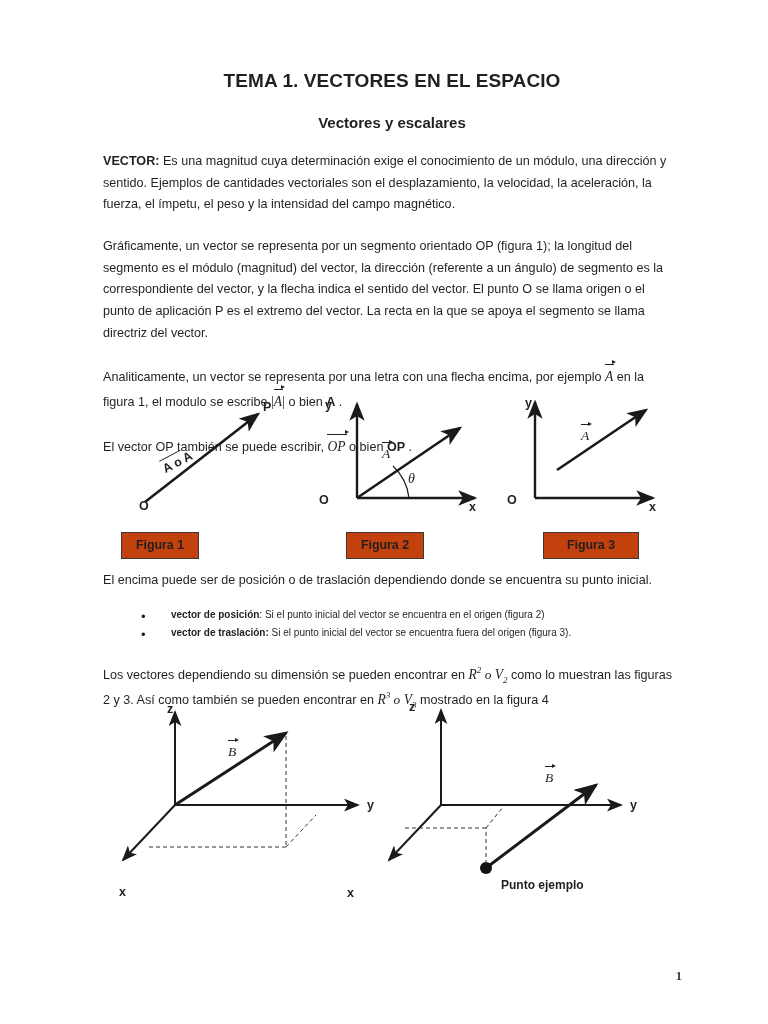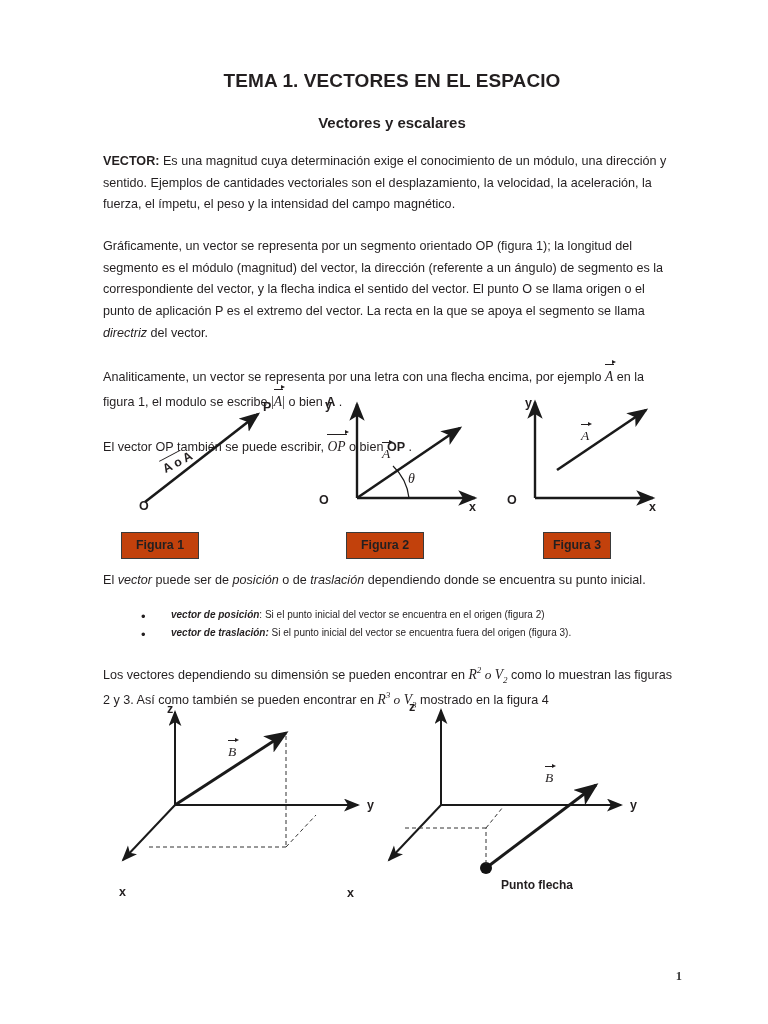--- a/index.html
+++ b/index.html
@@ -41,21 +41,21 @@
     text-align: center;
     margin: 22px 0 0 0;
   }
   p.para {
     font-size: 12.6px;
     line-height: 1.72;
     margin: 20px 7px 0 0;
     text-align: left;
   }
   .b { font-weight: bold; }
-  .i { font-style: italic; }
+  .i { }
   .serif-i {
     font-family: "Liberation Serif", serif;
     font-style: italic;
     font-size: 13.4px;
   }
   .mathvar {
     font-family: "Liberation Serif", serif;
     font-style: italic;
     font-size: 13.6px;
     position: relative;
@@ -133,21 +133,21 @@
     border: 1.3px solid #3a3a3a;
     background: #c2410c;
     font-size: 12.4px;
     font-weight: bold;
     text-align: center;
     padding: 5px 0 6px 0;
     box-sizing: border-box;
   }
   .fig1-box { left: 18px;  top: 144px; width: 78px; }
   .fig2-box { left: 243px; top: 144px; width: 78px; }
-  .fig3-box { left: 440px; top: 144px; width: 68px; }
+  .fig3-box { left: 440px; top: 144px; width: 96px; }
   .axislabel {
     position: absolute;
     font-size: 12.5px;
     font-weight: bold;
     color: #231f20;
   }
   svg { display: block; overflow: visible; }
   .vecsvg {
     position: absolute;
   }
@@ -296,21 +296,21 @@
     <div class="axislabel" style="left:422px; top:8px;">y</div>
     <div class="axislabel" style="left:546px; top:112px;">x</div>
     <div class="axislabel" style="left:404px; top:105px;">O</div>
     <div class="veclabel" style="left:478px; top:40px;"><span class="arrowbar"></span><span class="arrowtip"></span><span>A</span></div>
     <div class="fig-box fig3-box"><span>Figura 3</span></div>
 
   </div>
 
   <div class="content" style="top:570px;">
 
-    <p class="para" style="margin-top:0;"><span>El </span><span class="i">vector</span><span> puede ser de </span><span class="i">posición</span><span> o de </span><span class="i">traslación</span><span> dependiendo donde se encuentra su punto inicial.</span></p>
+    <p class="para" style="margin-top:0;"><span>El </span><span class="i">encima</span><span> puede ser de </span><span class="i">posición</span><span> o de </span><span class="i">traslación</span><span> dependiendo donde se encuentra su punto inicial.</span></p>
 
     <ul class="bullets">
       <li><span class="b i">vector de posición</span><span>: Si el punto inicial del vector se encuentra en el origen (figura 2)</span></li>
       <li><span class="b i">vector de traslación:</span><span> Si el punto inicial del vector se encuentra fuera del origen (figura 3).</span></li>
     </ul>
 
     <p class="para"><span>Los vectores dependiendo su dimensión se pueden encontrar en </span><span class="mathvar"><span>R</span><sup class="exp">2</sup></span><span class="serif-i"> o </span><span class="mathvar"><span>V</span><sub class="idx">2</sub></span><span> como lo muestran las figuras 2 y 3. Así como también se pueden encontrar en </span><span class="mathvar"><span>R</span><sup class="exp">3</sup></span><span class="serif-i"> o </span><span class="mathvar"><span>V</span><sub class="idx">3</sub></span><span> mostrado en la figura 4</span></p>
 
   </div>
 
@@ -376,19 +376,19 @@
       <circle cx="143" cy="168" r="6" fill="#111"></circle>
 
       <line x1="143" y1="164" x2="143" y2="128" stroke="#333" stroke-width="1" stroke-dasharray="4,3"></line>
       <line x1="143" y1="128" x2="60" y2="128" stroke="#333" stroke-width="1" stroke-dasharray="4,3"></line>
       <line x1="143" y1="128" x2="160" y2="107" stroke="#333" stroke-width="1" stroke-dasharray="4,3"></line>
     </svg>
     <div class="axislabel" style="left:306px; top:0px;">z</div>
     <div class="axislabel" style="left:527px; top:98px;">y</div>
     <div class="axislabel" style="left:244px; top:186px;">x</div>
     <div class="veclabel" style="left:442px; top:70px;"><span class="arrowbar"></span><span class="arrowtip"></span><span>B</span></div>
-    <div class="pt-label" style="left:398px; top:178px;">Punto flecha</div>
+    <div class="pt-label" style="left:398px; top:178px;">Punto ejemplo</div>
 
   </div>
 
   <div class="page-number">1</div>
 
 </div>
 
 </body></html>

